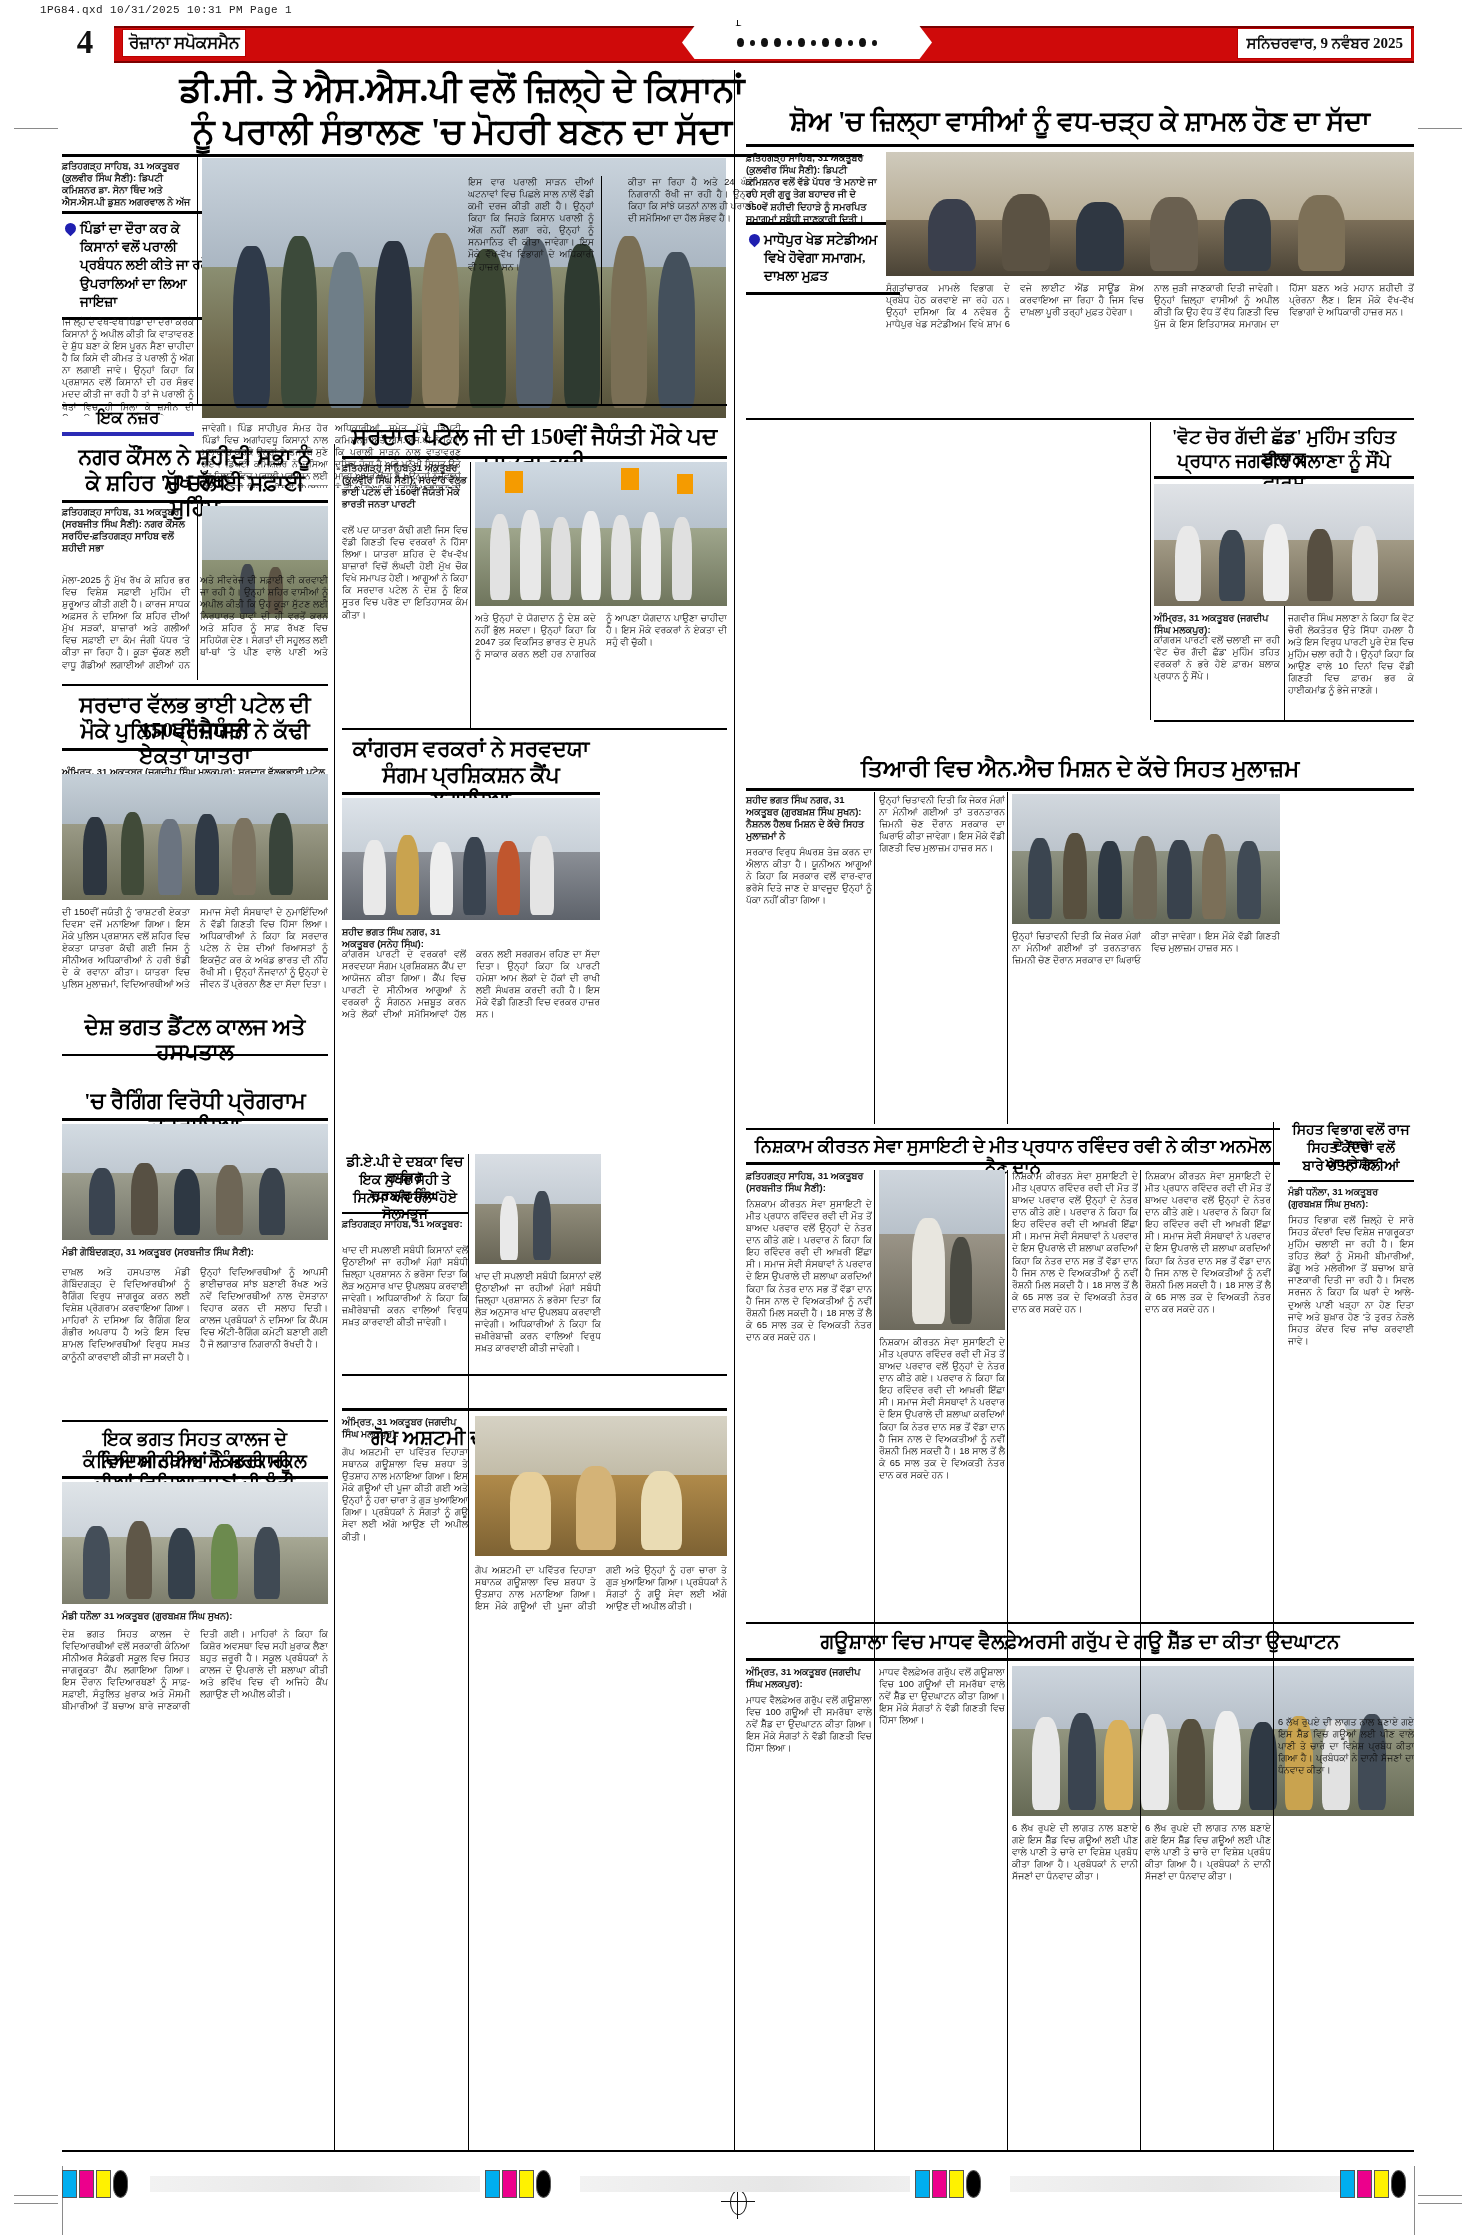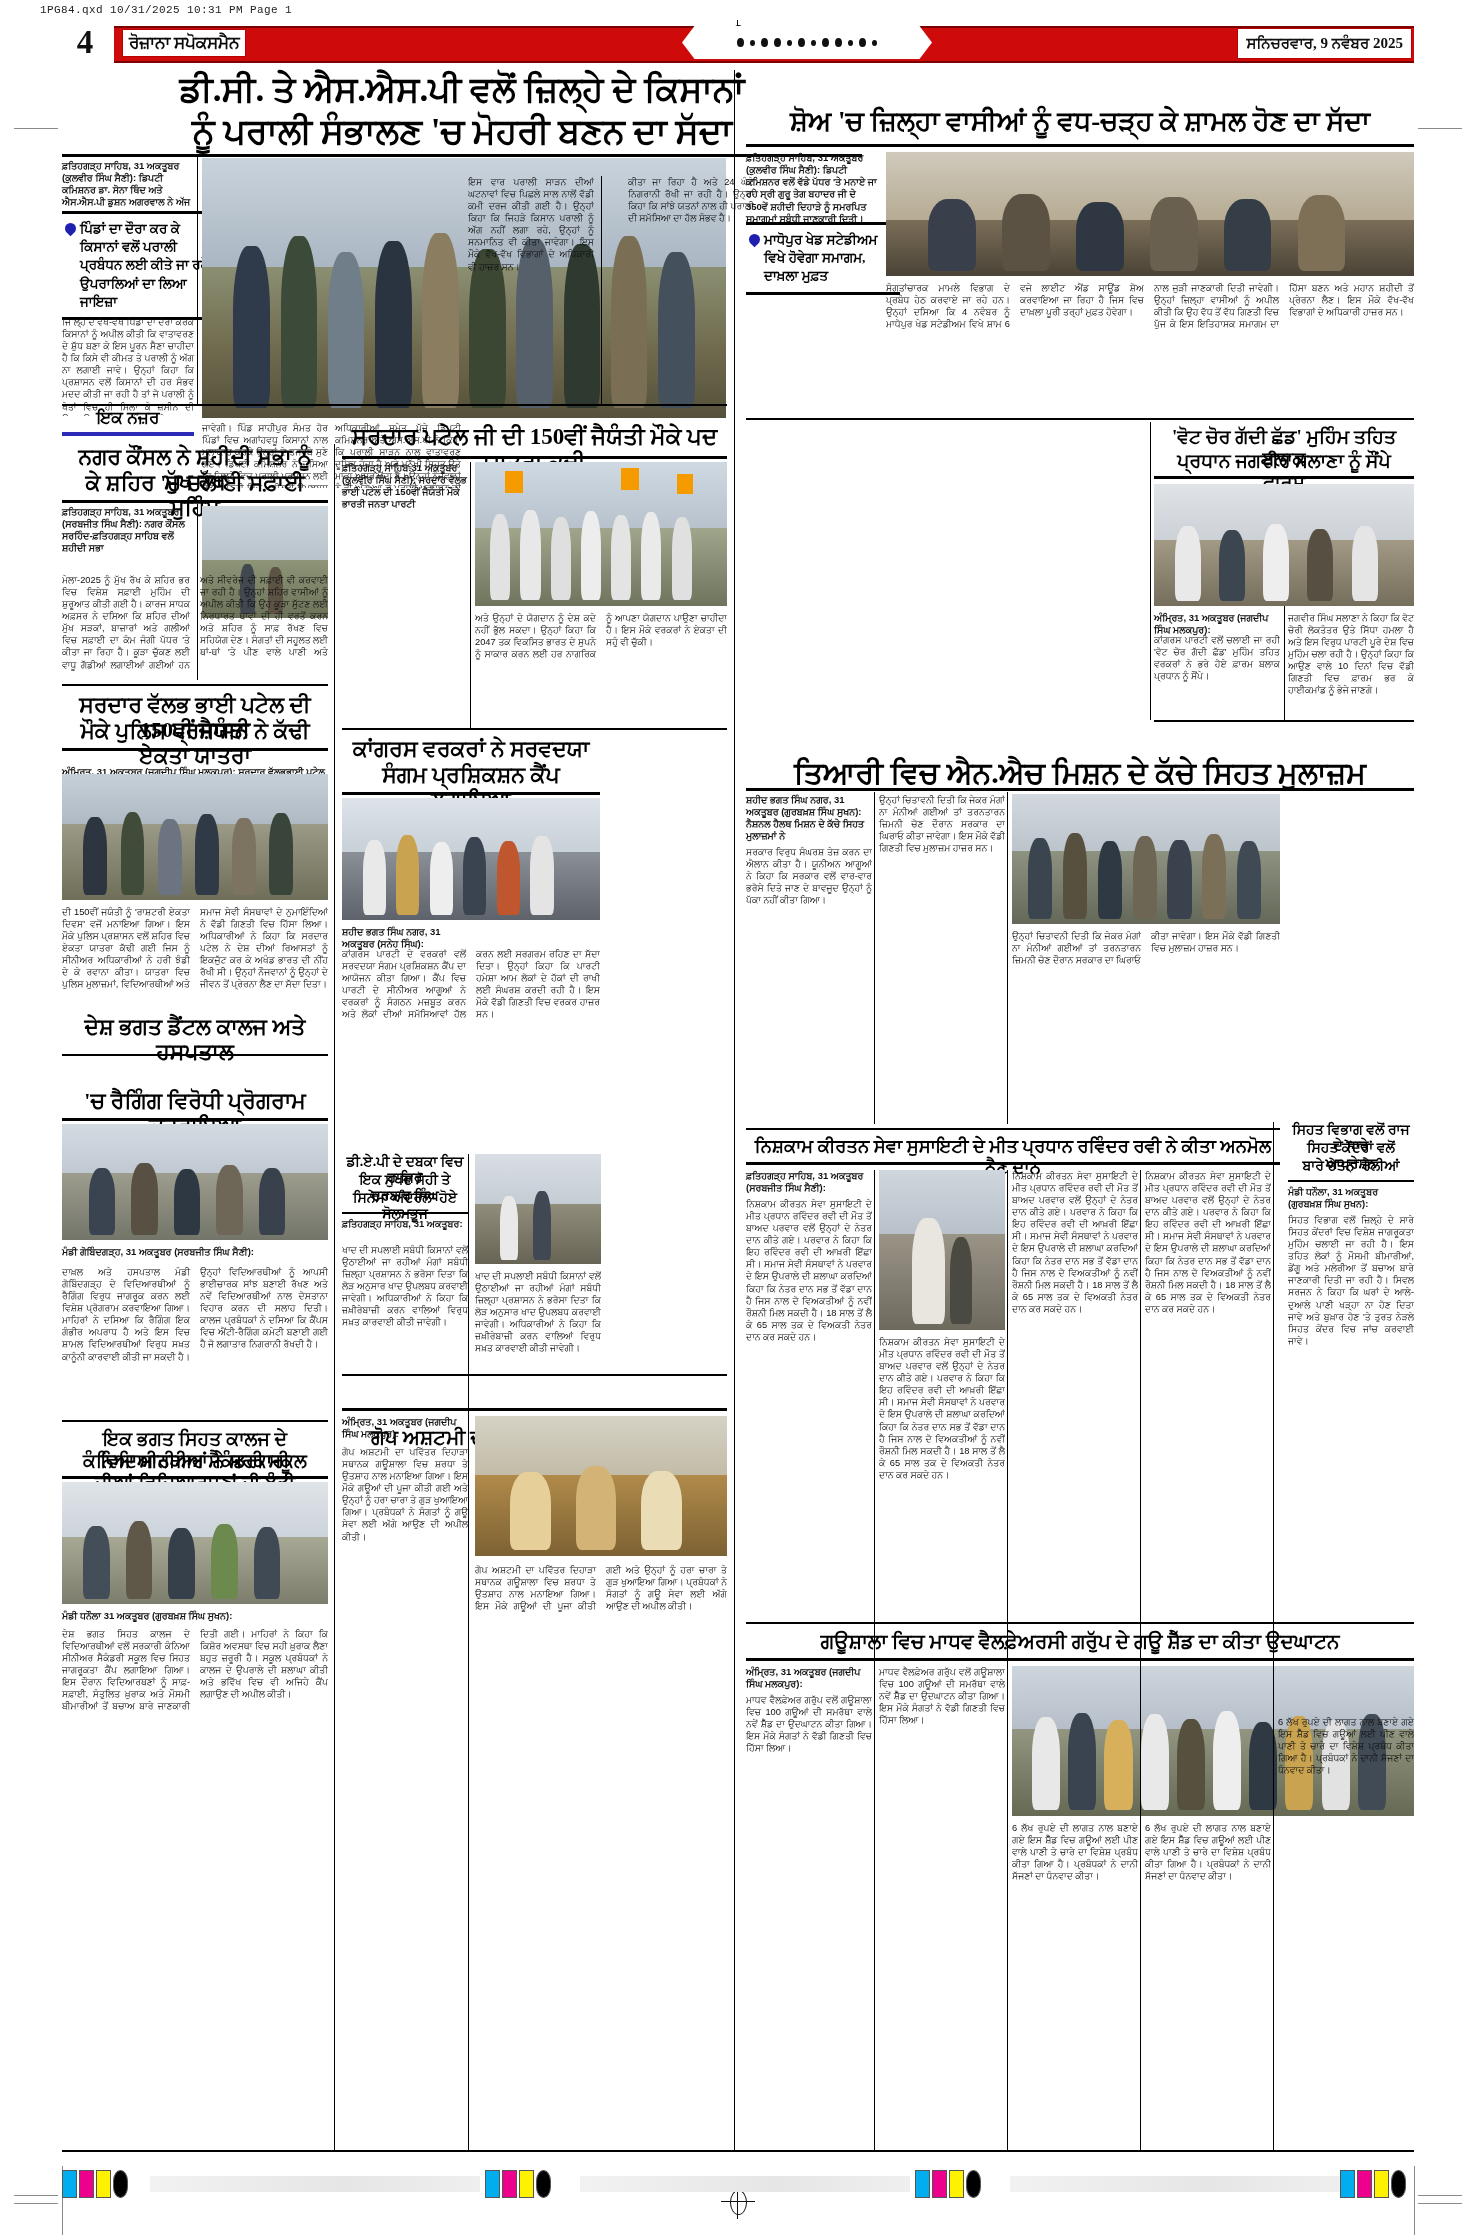--- a/index.html
+++ b/index.html
@@ -295,20 +295,21 @@
     <div class="fig" style="left:30%;width:8%;height:58%;background:#dfdfdf;"></div>
     <div class="fig" style="left:42%;width:8%;height:62%;background:#ededed;"></div>
     <div class="fig" style="left:54%;width:8%;height:59%;background:#e4e4e4;"></div>
     <div class="fig" style="left:66%;width:8%;height:61%;background:#eaeaea;"></div>
     <div class="fig" style="left:78%;width:8%;height:58%;background:#e0e0e0;"></div>
     <div class="abs" style="left:12%;top:6%;width:18px;height:22px;background:#f59b00;"></div>
     <div class="abs" style="left:58%;top:4%;width:18px;height:22px;background:#f59b00;"></div>
     <div class="abs" style="left:80%;top:8%;width:16px;height:20px;background:#f59b00;"></div>
   </div>
 
+  <div class="abs body" style="left:280px;top:498px;width:126px;height:200px;overflow:hidden;">ਵਲੋਂ ਪਦ ਯਾਤਰਾ ਕੱਢੀ ਗਈ ਜਿਸ ਵਿਚ ਵੱਡੀ ਗਿਣਤੀ ਵਿਚ ਵਰਕਰਾਂ ਨੇ ਹਿੱਸਾ ਲਿਆ। ਯਾਤਰਾ ਸ਼ਹਿਰ ਦੇ ਵੱਖ-ਵੱਖ ਬਾਜ਼ਾਰਾਂ ਵਿਚੋਂ ਲੰਘਦੀ ਹੋਈ ਮੁੱਖ ਚੌਕ ਵਿਖੇ ਸਮਾਪਤ ਹੋਈ। ਆਗੂਆਂ ਨੇ ਕਿਹਾ ਕਿ ਸਰਦਾਰ ਪਟੇਲ ਨੇ ਦੇਸ਼ ਨੂੰ ਇਕ ਸੂਤਰ ਵਿਚ ਪਰੋਣ ਦਾ ਇਤਿਹਾਸਕ ਕੰਮ ਕੀਤਾ।</div>
   <div class="abs body" style="left:413px;top:586px;width:252px;height:112px;overflow:hidden;column-count:2;column-gap:10px;">ਅਤੇ ਉਨ੍ਹਾਂ ਦੇ ਯੋਗਦਾਨ ਨੂੰ ਦੇਸ਼ ਕਦੇ ਨਹੀਂ ਭੁੱਲ ਸਕਦਾ। ਉਨ੍ਹਾਂ ਕਿਹਾ ਕਿ 2047 ਤਕ ਵਿਕਸਿਤ ਭਾਰਤ ਦੇ ਸੁਪਨੇ ਨੂੰ ਸਾਕਾਰ ਕਰਨ ਲਈ ਹਰ ਨਾਗਰਿਕ ਨੂੰ ਆਪਣਾ ਯੋਗਦਾਨ ਪਾਉਣਾ ਚਾਹੀਦਾ ਹੈ। ਇਸ ਮੌਕੇ ਵਰਕਰਾਂ ਨੇ ਏਕਤਾ ਦੀ ਸਹੁੰ ਵੀ ਚੁੱਕੀ।</div>
   <div class="abs rule rule-thin" style="left:280px;top:702px;width:385px;height:2px;background:#000;"></div>
 
   <div class="abs hl hl-md" style="left:280px;top:710px;width:258px;">ਕਾਂਗਰਸ ਵਰਕਰਾਂ ਨੇ ਸਰਵਦਯਾ</div>
   <div class="abs hl hl-md" style="left:280px;top:736px;width:258px;">ਸੰਗਮ ਪ੍ਰਸ਼ਿਕਸ਼ਨ ਕੈਂਪ ਲਗਾਇਆ</div>
   <div class="abs rule rule-thick" style="left:280px;top:766px;width:258px;"></div>
 
   <div class="photo" style="left:280px;top:772px;width:258px;height:122px;">
     <div class="sky" style="background:linear-gradient(180deg,#dde3e9,#c8d0d8);height:44%;"></div>
     <div class="grd" style="background:linear-gradient(180deg,#8b8f96,#5e636b);height:56%;"></div>
@@ -348,21 +349,21 @@
     <div class="fig" style="left:14%;width:16%;height:56%;background:#e7cf9a;"></div>
     <div class="fig" style="left:40%;width:16%;height:60%;background:#d4b377;"></div>
     <div class="fig" style="left:66%;width:16%;height:57%;background:#eadcb4;"></div>
   </div>
   <div class="abs byline" style="left:280px;top:1390px;width:126px;">ਅੰਮ੍ਰਿਤ, 31 ਅਕਤੂਬਰ (ਜਗਦੀਪ ਸਿੰਘ ਮਲਕਪੁਰ):</div>
   <div class="abs body" style="left:280px;top:1420px;width:126px;height:260px;overflow:hidden;">ਗੋਪ ਅਸ਼ਟਮੀ ਦਾ ਪਵਿੱਤਰ ਦਿਹਾੜਾ ਸਥਾਨਕ ਗਊਸ਼ਾਲਾ ਵਿਚ ਸ਼ਰਧਾ ਤੇ ਉਤਸ਼ਾਹ ਨਾਲ ਮਨਾਇਆ ਗਿਆ। ਇਸ ਮੌਕੇ ਗਊਆਂ ਦੀ ਪੂਜਾ ਕੀਤੀ ਗਈ ਅਤੇ ਉਨ੍ਹਾਂ ਨੂੰ ਹਰਾ ਚਾਰਾ ਤੇ ਗੁੜ ਖੁਆਇਆ ਗਿਆ। ਪ੍ਰਬੰਧਕਾਂ ਨੇ ਸੰਗਤਾਂ ਨੂੰ ਗਊ ਸੇਵਾ ਲਈ ਅੱਗੇ ਆਉਣ ਦੀ ਅਪੀਲ ਕੀਤੀ।</div>
   <div class="abs body" style="left:413px;top:1538px;width:252px;height:580px;overflow:hidden;column-count:2;column-gap:10px;">ਗੋਪ ਅਸ਼ਟਮੀ ਦਾ ਪਵਿੱਤਰ ਦਿਹਾੜਾ ਸਥਾਨਕ ਗਊਸ਼ਾਲਾ ਵਿਚ ਸ਼ਰਧਾ ਤੇ ਉਤਸ਼ਾਹ ਨਾਲ ਮਨਾਇਆ ਗਿਆ। ਇਸ ਮੌਕੇ ਗਊਆਂ ਦੀ ਪੂਜਾ ਕੀਤੀ ਗਈ ਅਤੇ ਉਨ੍ਹਾਂ ਨੂੰ ਹਰਾ ਚਾਰਾ ਤੇ ਗੁੜ ਖੁਆਇਆ ਗਿਆ। ਪ੍ਰਬੰਧਕਾਂ ਨੇ ਸੰਗਤਾਂ ਨੂੰ ਗਊ ਸੇਵਾ ਲਈ ਅੱਗੇ ਆਉਣ ਦੀ ਅਪੀਲ ਕੀਤੀ।</div>
 
   <div class="abs rule" style="left:406px;top:1128px;width:1px;height:996px;background:#000;"></div>
 
-  <div class="abs hl hl-lg" style="left:684px;top:730px;width:668px;font-size:30px;">ਤਿਆਰੀ ਵਿਚ ਐਨ.ਐਚ ਮਿਸ਼ਨ ਦੇ ਕੱਚੇ ਸਿਹਤ ਮੁਲਾਜ਼ਮ</div>
+  <div class="abs hl hl-lg" style="left:684px;top:730px;width:668px;font-size:23px;">ਤਿਆਰੀ ਵਿਚ ਐਨ.ਐਚ ਮਿਸ਼ਨ ਦੇ ਕੱਚੇ ਸਿਹਤ ਮੁਲਾਜ਼ਮ</div>
   <div class="abs rule rule-thick" style="left:684px;top:762px;width:668px;"></div>
 
   <div class="abs byline" style="left:684px;top:768px;width:126px;">ਸ਼ਹੀਦ ਭਗਤ ਸਿੰਘ ਨਗਰ, 31 ਅਕਤੂਬਰ (ਗੁਰਬਖ਼ਸ਼ ਸਿੰਘ ਸੁਖਨ): ਨੈਸ਼ਨਲ ਹੈਲਥ ਮਿਸ਼ਨ ਦੇ ਕੱਚੇ ਸਿਹਤ ਮੁਲਾਜ਼ਮਾਂ ਨੇ</div>
   <div class="abs body" style="left:684px;top:820px;width:126px;height:276px;overflow:hidden;">ਸਰਕਾਰ ਵਿਰੁਧ ਸੰਘਰਸ਼ ਤੇਜ਼ ਕਰਨ ਦਾ ਐਲਾਨ ਕੀਤਾ ਹੈ। ਯੂਨੀਅਨ ਆਗੂਆਂ ਨੇ ਕਿਹਾ ਕਿ ਸਰਕਾਰ ਵਲੋਂ ਵਾਰ-ਵਾਰ ਭਰੋਸੇ ਦਿਤੇ ਜਾਣ ਦੇ ਬਾਵਜੂਦ ਉਨ੍ਹਾਂ ਨੂੰ ਪੱਕਾ ਨਹੀਂ ਕੀਤਾ ਗਿਆ।</div>
   <div class="abs body" style="left:817px;top:768px;width:126px;height:328px;overflow:hidden;">ਉਨ੍ਹਾਂ ਚਿਤਾਵਨੀ ਦਿਤੀ ਕਿ ਜੇਕਰ ਮੰਗਾਂ ਨਾ ਮੰਨੀਆਂ ਗਈਆਂ ਤਾਂ ਤਰਨਤਾਰਨ ਜ਼ਿਮਨੀ ਚੋਣ ਦੌਰਾਨ ਸਰਕਾਰ ਦਾ ਘਿਰਾਓ ਕੀਤਾ ਜਾਵੇਗਾ। ਇਸ ਮੌਕੇ ਵੱਡੀ ਗਿਣਤੀ ਵਿਚ ਮੁਲਾਜ਼ਮ ਹਾਜ਼ਰ ਸਨ।</div>
 
   <div class="photo" style="left:950px;top:768px;width:268px;height:130px;">
     <div class="sky" style="background:linear-gradient(180deg,#d2d8de,#bcc4cc);height:44%;"></div>
     <div class="grd" style="background:linear-gradient(180deg,#8e9281,#646858);height:56%;"></div>
     <div class="fig" style="left:6%;width:9%;height:62%;background:#3b4550;"></div>

